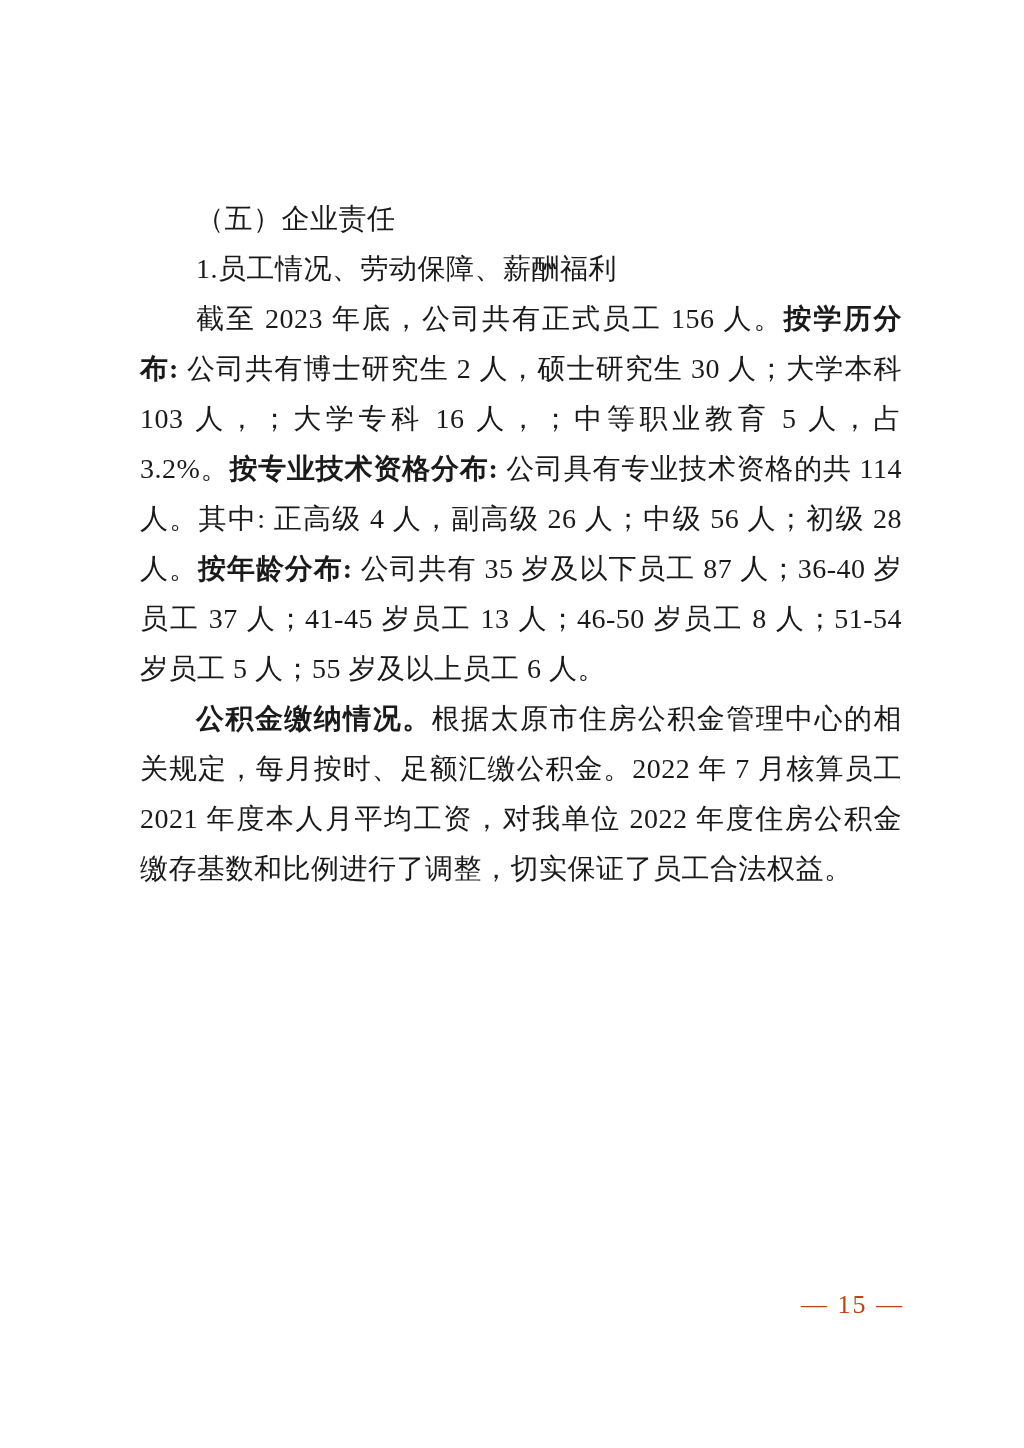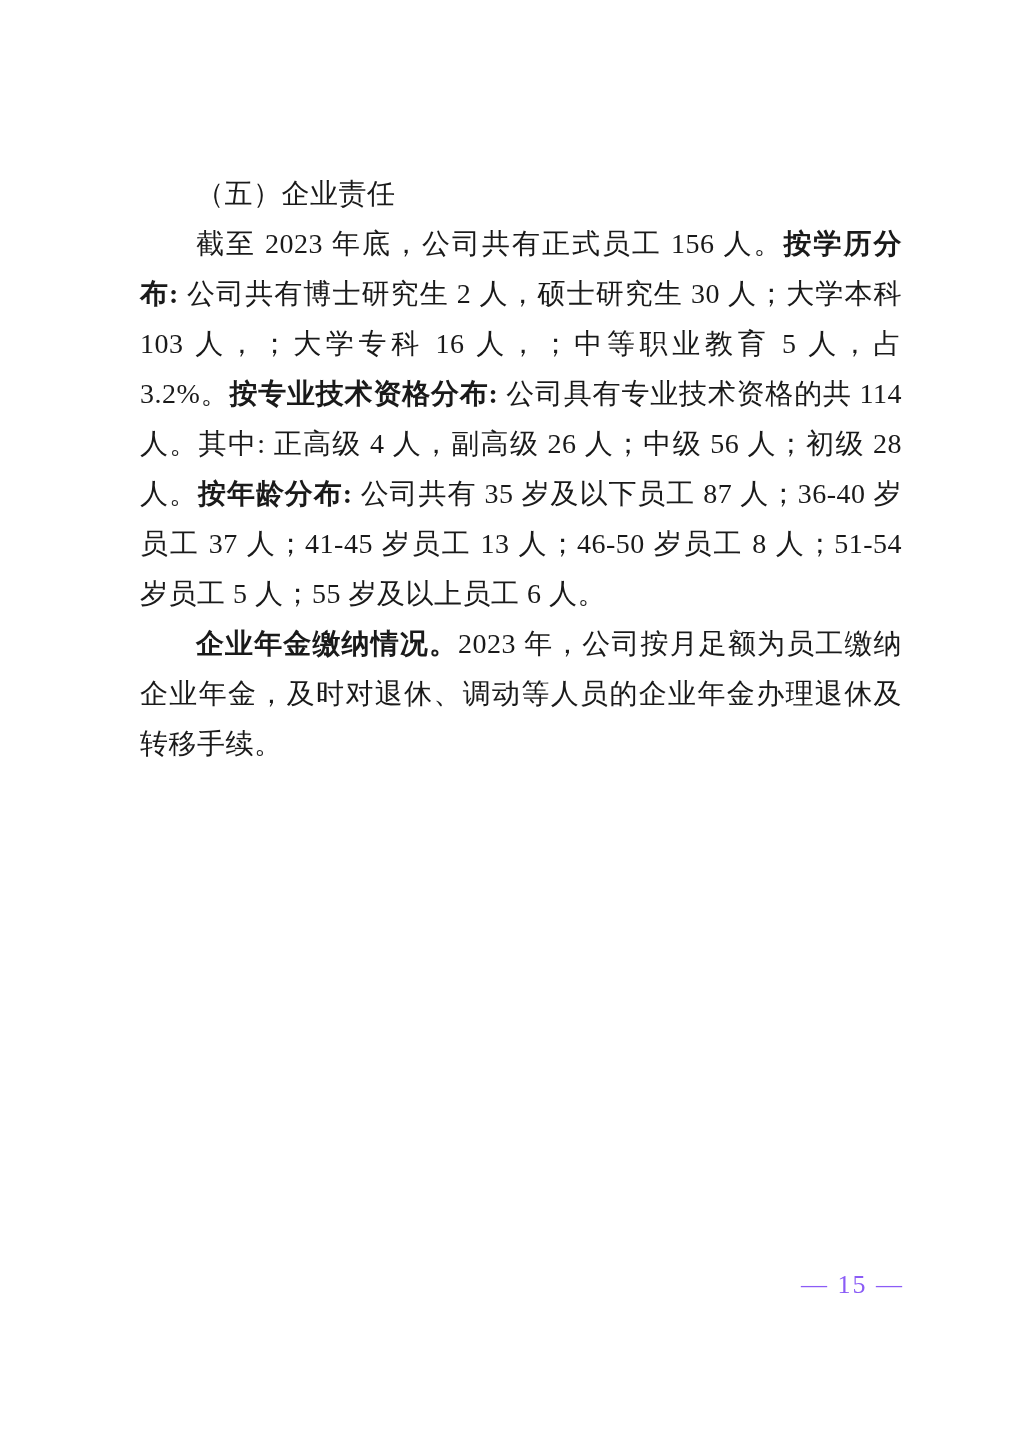--- a/index.html
+++ b/index.html
@@ -16,50 +16,51 @@
     color: #1a1a1a;
   }
   .page {
     position: absolute;
     inset: 0;
     background: #ffffff;
   }
   .content {
     position: absolute;
     left: 140px;
-    top: 169px;
+    top: 194px;
     width: 762px;
   }
   .heading, .para {
     font-size: 28px;
     line-height: 50px;
     margin: 0;
     text-indent: 2em;
     text-align: justify;
     text-justify: inter-character;
     letter-spacing: 0.5px;
     font-weight: normal;
   }
   .para .run.bold {
     font-weight: bold;
   }
   .page-number {
     position: absolute;
     right: 120px;
-    bottom: 148px;
+    bottom: 128px;
     font-size: 26px;
     letter-spacing: 2px;
-    color: #8b5cf6;
+    color: #c2410c;
   }
 </style>
 </head>
 <body>
 
 <div class="page">
   <div class="content">
     <p class="heading">（五）企业责任</p>
+    <p class="heading">1.员工情况、劳动保障、薪酬福利</p>
     <div>
         <p class="para"><span class="run">截至 2023 年底，公司共有正式员工 156 人。</span><span class="run bold">按学历分布: </span><span class="run">公司共有博士研究生 2 人，硕士研究生 30 人；大学本科 103 人，；大学专科 16 人，；中等职业教育 5 人，占 3.2%。</span><span class="run bold">按专业技术资格分布: </span><span class="run">公司具有专业技术资格的共 114 人。其中: 正高级 4 人，副高级 26 人；中级 56 人；初级 28 人。</span><span class="run bold">按年龄分布: </span><span class="run">公司共有 35 岁及以下员工 87 人；36-40 岁员工 37 人；41-45 岁员工 13 人；46-50 岁员工 8 人；51-54 岁员工 5 人；55 岁及以上员工 6 人。</span></p>
-        <p class="para"><span class="run bold">企业年金缴纳情况。</span><span class="run">2023 年，公司按月足额为员工缴纳企业年金，及时对退休、调动等人员的企业年金办理退休及转移手续。</span></p>
+        <p class="para"><span class="run bold">公积金缴纳情况。</span><span class="run">根据太原市住房公积金管理中心的相关规定，每月按时、足额汇缴公积金。2022 年 7 月核算员工 2021 年度本人月平均工资，对我单位 2022 年度住房公积金缴存基数和比例进行了调整，切实保证了员工合法权益。</span></p>
       </div>
   </div>
   <div class="page-number">— 15 —</div>
 </div>
 
 </body></html>

